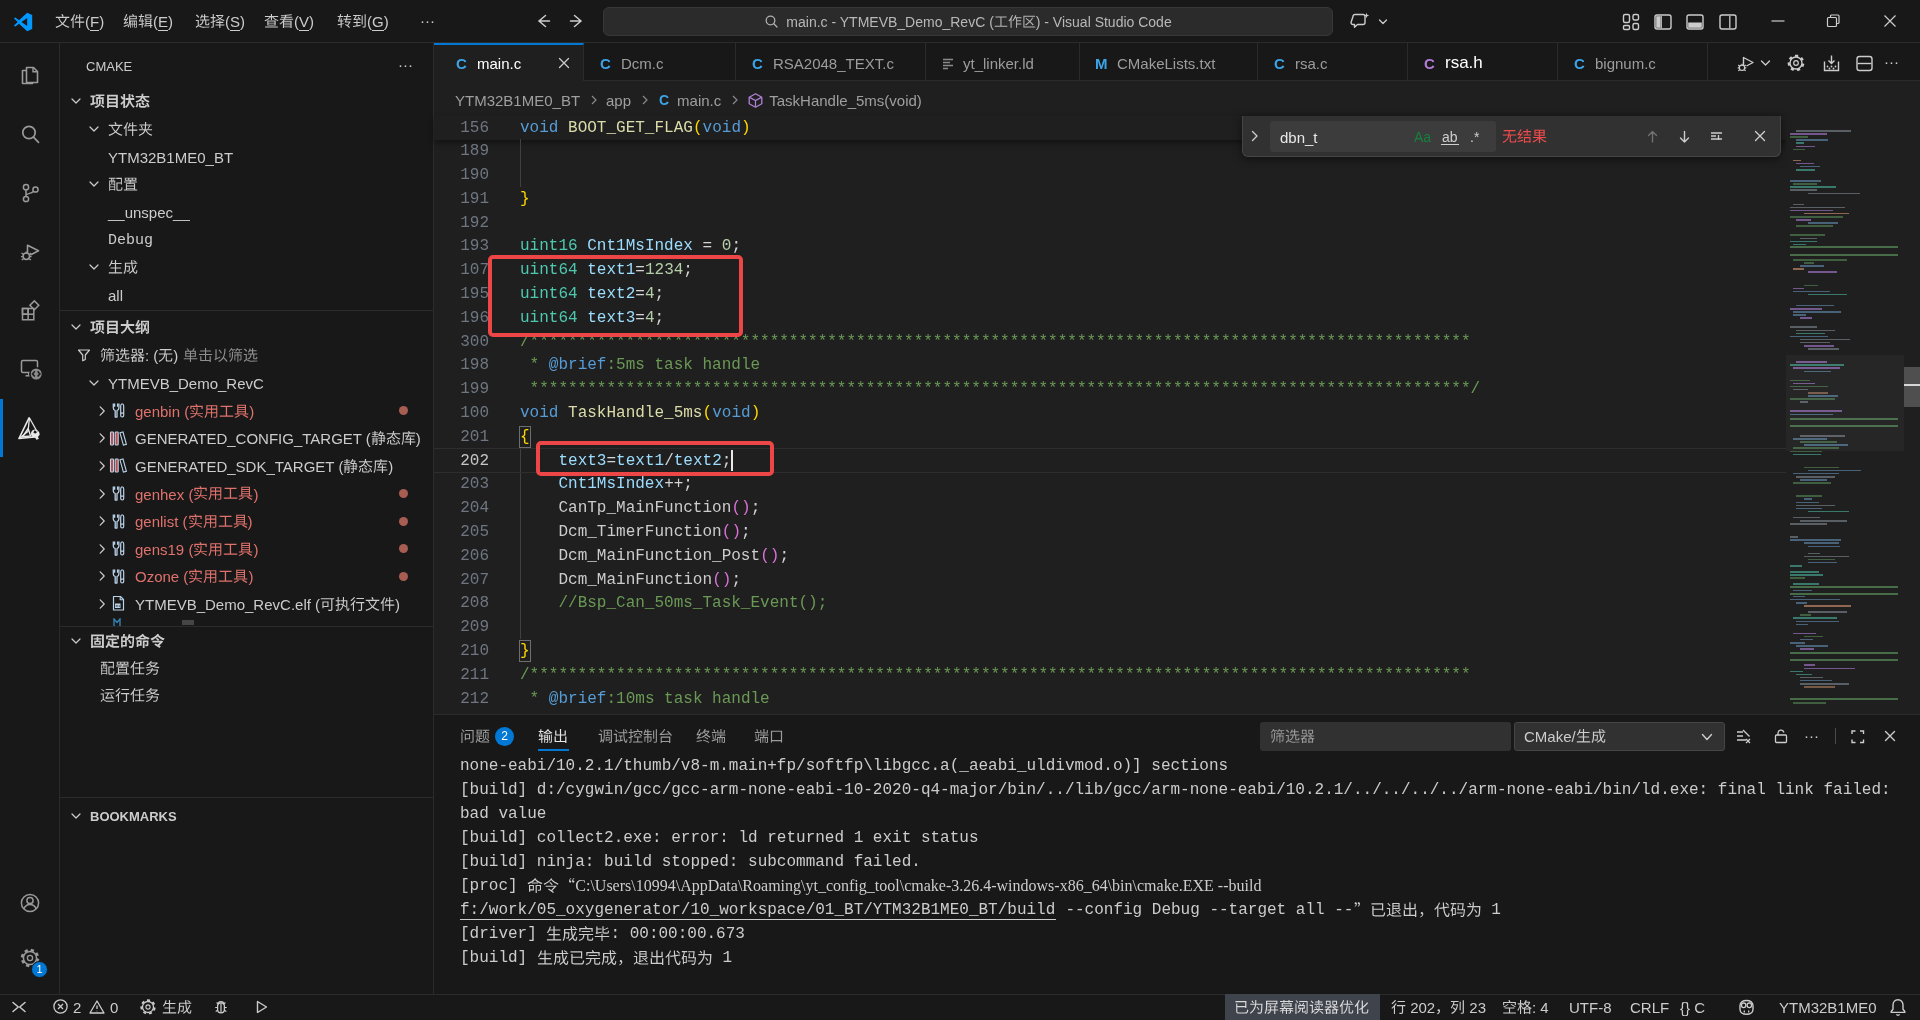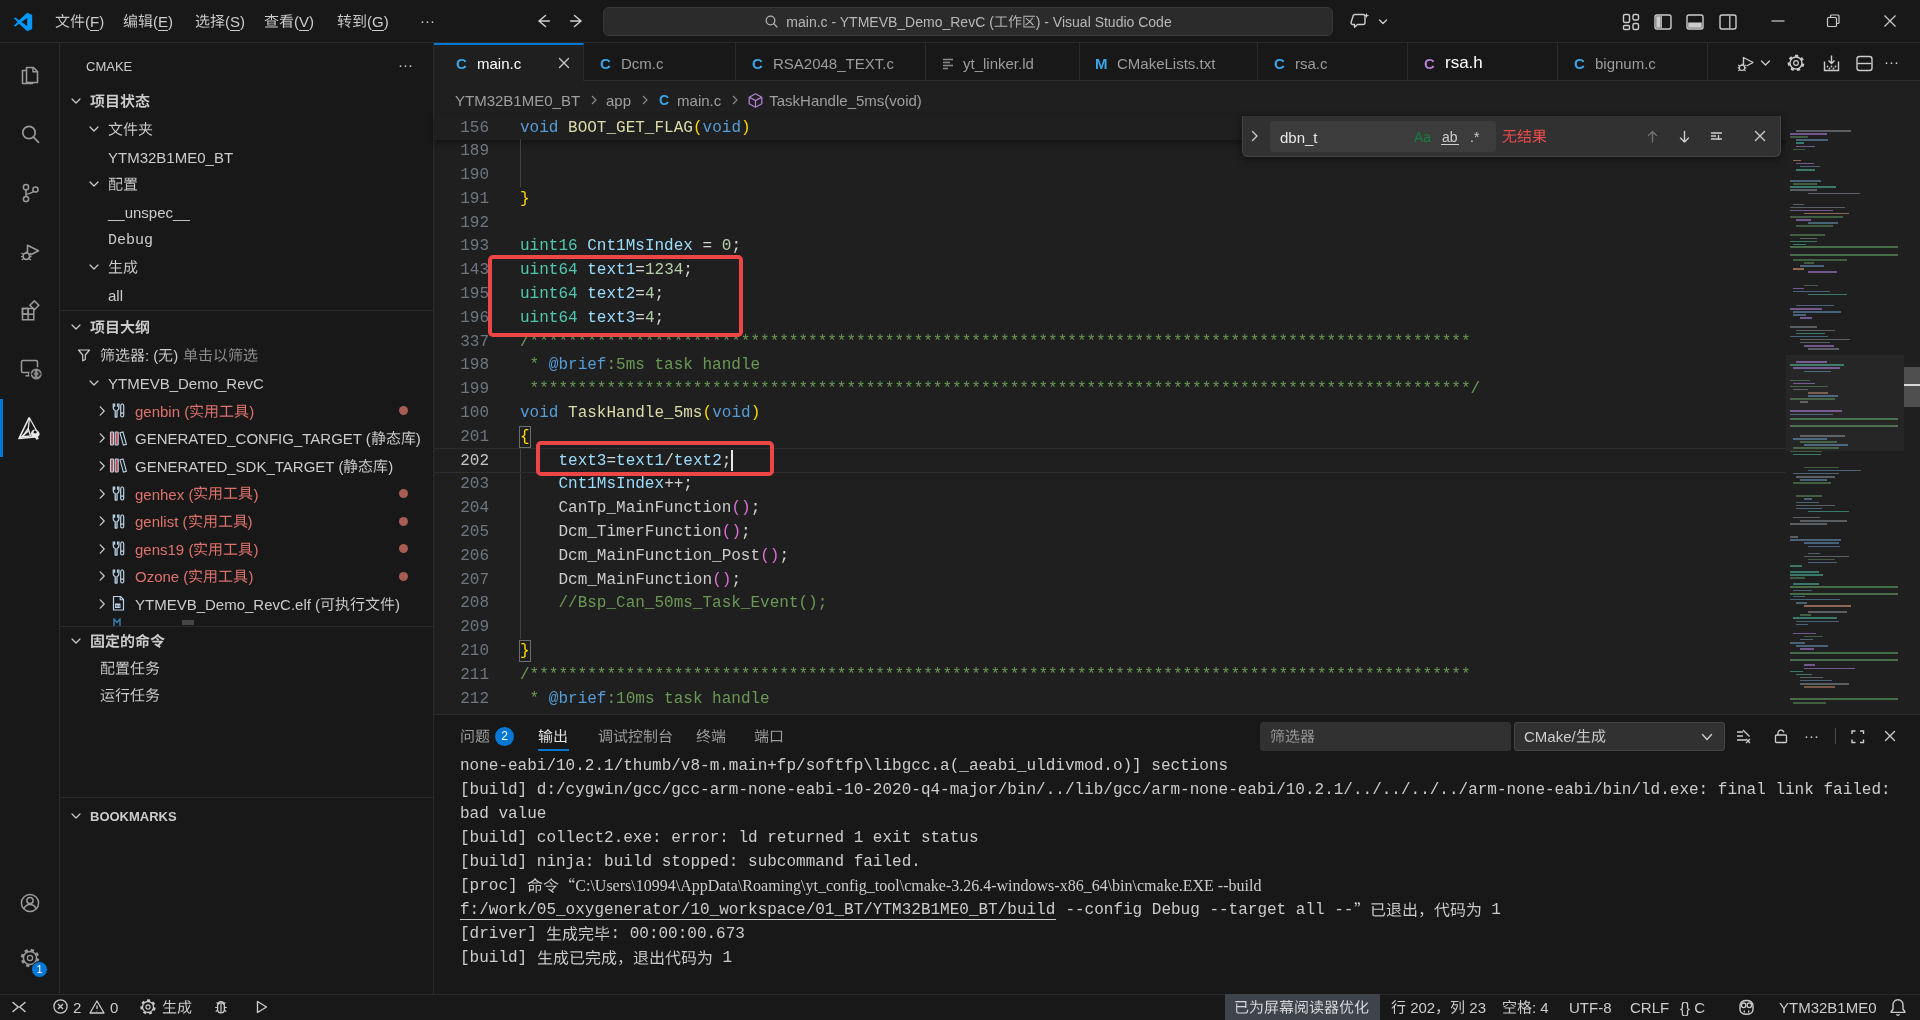--- a/index.html
+++ b/index.html
@@ -426,42 +426,42 @@
 <div style="position:absolute;left:460.171875px;top:222.5px;transform:translateY(-50%);font-family:'Liberation Mono';font-size:16px;color:#6e7681;white-space:pre;line-height:normal">192</div>
 <div style="position:absolute;left:460.171875px;top:246.29999999999998px;transform:translateY(-50%);font-family:'Liberation Mono';font-size:16px;color:#6e7681;white-space:pre;line-height:normal">193</div>
 <div style="position:absolute;left:520.0px;top:246.29999999999998px;transform:translateY(-50%);font-family:'Liberation Mono';font-size:16px;color:#4EC9B0;white-space:pre;line-height:normal">uint16</div>
 <div style="position:absolute;left:577.65625px;top:246.29999999999998px;transform:translateY(-50%);font-family:'Liberation Mono';font-size:16px;color:#d4d4d4;white-space:pre;line-height:normal"> </div>
 <div style="position:absolute;left:587.265625px;top:246.29999999999998px;transform:translateY(-50%);font-family:'Liberation Mono';font-size:16px;color:#9cdcfe;white-space:pre;line-height:normal">Cnt1MsIndex</div>
 <div style="position:absolute;left:692.96875px;top:246.29999999999998px;transform:translateY(-50%);font-family:'Liberation Mono';font-size:16px;color:#d4d4d4;white-space:pre;line-height:normal"> </div>
 <div style="position:absolute;left:702.578125px;top:246.29999999999998px;transform:translateY(-50%);font-family:'Liberation Mono';font-size:16px;color:#d4d4d4;white-space:pre;line-height:normal">=</div>
 <div style="position:absolute;left:712.1875px;top:246.29999999999998px;transform:translateY(-50%);font-family:'Liberation Mono';font-size:16px;color:#d4d4d4;white-space:pre;line-height:normal"> </div>
 <div style="position:absolute;left:721.796875px;top:246.29999999999998px;transform:translateY(-50%);font-family:'Liberation Mono';font-size:16px;color:#b5cea8;white-space:pre;line-height:normal">0</div>
 <div style="position:absolute;left:731.40625px;top:246.29999999999998px;transform:translateY(-50%);font-family:'Liberation Mono';font-size:16px;color:#d4d4d4;white-space:pre;line-height:normal">;</div>
-<div style="position:absolute;left:460.171875px;top:270.09999999999997px;transform:translateY(-50%);font-family:'Liberation Mono';font-size:16px;color:#6e7681;white-space:pre;line-height:normal">143</div>
+<div style="position:absolute;left:460.171875px;top:270.09999999999997px;transform:translateY(-50%);font-family:'Liberation Mono';font-size:16px;color:#6e7681;white-space:pre;line-height:normal">107</div>
 <div style="position:absolute;left:520.0px;top:270.09999999999997px;transform:translateY(-50%);font-family:'Liberation Mono';font-size:16px;color:#4EC9B0;white-space:pre;line-height:normal">uint64</div>
 <div style="position:absolute;left:577.65625px;top:270.09999999999997px;transform:translateY(-50%);font-family:'Liberation Mono';font-size:16px;color:#d4d4d4;white-space:pre;line-height:normal"> </div>
 <div style="position:absolute;left:587.265625px;top:270.09999999999997px;transform:translateY(-50%);font-family:'Liberation Mono';font-size:16px;color:#9cdcfe;white-space:pre;line-height:normal">text1</div>
 <div style="position:absolute;left:635.3125px;top:270.09999999999997px;transform:translateY(-50%);font-family:'Liberation Mono';font-size:16px;color:#d4d4d4;white-space:pre;line-height:normal">=</div>
 <div style="position:absolute;left:644.921875px;top:270.09999999999997px;transform:translateY(-50%);font-family:'Liberation Mono';font-size:16px;color:#b5cea8;white-space:pre;line-height:normal">1234</div>
 <div style="position:absolute;left:683.359375px;top:270.09999999999997px;transform:translateY(-50%);font-family:'Liberation Mono';font-size:16px;color:#d4d4d4;white-space:pre;line-height:normal">;</div>
 <div style="position:absolute;left:460.171875px;top:293.9px;transform:translateY(-50%);font-family:'Liberation Mono';font-size:16px;color:#6e7681;white-space:pre;line-height:normal">195</div>
 <div style="position:absolute;left:520.0px;top:293.9px;transform:translateY(-50%);font-family:'Liberation Mono';font-size:16px;color:#4EC9B0;white-space:pre;line-height:normal">uint64</div>
 <div style="position:absolute;left:577.65625px;top:293.9px;transform:translateY(-50%);font-family:'Liberation Mono';font-size:16px;color:#d4d4d4;white-space:pre;line-height:normal"> </div>
 <div style="position:absolute;left:587.265625px;top:293.9px;transform:translateY(-50%);font-family:'Liberation Mono';font-size:16px;color:#9cdcfe;white-space:pre;line-height:normal">text2</div>
 <div style="position:absolute;left:635.3125px;top:293.9px;transform:translateY(-50%);font-family:'Liberation Mono';font-size:16px;color:#d4d4d4;white-space:pre;line-height:normal">=</div>
 <div style="position:absolute;left:644.921875px;top:293.9px;transform:translateY(-50%);font-family:'Liberation Mono';font-size:16px;color:#b5cea8;white-space:pre;line-height:normal">4</div>
 <div style="position:absolute;left:654.53125px;top:293.9px;transform:translateY(-50%);font-family:'Liberation Mono';font-size:16px;color:#d4d4d4;white-space:pre;line-height:normal">;</div>
 <div style="position:absolute;left:460.171875px;top:317.69999999999993px;transform:translateY(-50%);font-family:'Liberation Mono';font-size:16px;color:#6e7681;white-space:pre;line-height:normal">196</div>
 <div style="position:absolute;left:520.0px;top:317.69999999999993px;transform:translateY(-50%);font-family:'Liberation Mono';font-size:16px;color:#4EC9B0;white-space:pre;line-height:normal">uint64</div>
 <div style="position:absolute;left:577.65625px;top:317.69999999999993px;transform:translateY(-50%);font-family:'Liberation Mono';font-size:16px;color:#d4d4d4;white-space:pre;line-height:normal"> </div>
 <div style="position:absolute;left:587.265625px;top:317.69999999999993px;transform:translateY(-50%);font-family:'Liberation Mono';font-size:16px;color:#9cdcfe;white-space:pre;line-height:normal">text3</div>
 <div style="position:absolute;left:635.3125px;top:317.69999999999993px;transform:translateY(-50%);font-family:'Liberation Mono';font-size:16px;color:#d4d4d4;white-space:pre;line-height:normal">=</div>
 <div style="position:absolute;left:644.921875px;top:317.69999999999993px;transform:translateY(-50%);font-family:'Liberation Mono';font-size:16px;color:#b5cea8;white-space:pre;line-height:normal">4</div>
 <div style="position:absolute;left:654.53125px;top:317.69999999999993px;transform:translateY(-50%);font-family:'Liberation Mono';font-size:16px;color:#d4d4d4;white-space:pre;line-height:normal">;</div>
-<div style="position:absolute;left:460.171875px;top:341.5px;transform:translateY(-50%);font-family:'Liberation Mono';font-size:16px;color:#6e7681;white-space:pre;line-height:normal">337</div>
+<div style="position:absolute;left:460.171875px;top:341.5px;transform:translateY(-50%);font-family:'Liberation Mono';font-size:16px;color:#6e7681;white-space:pre;line-height:normal">300</div>
 <div style="position:absolute;left:520.0px;top:341.5px;transform:translateY(-50%);font-family:'Liberation Mono';font-size:16px;color:#6a9955;white-space:pre;line-height:normal">/**************************************************************************************************</div>
 <div style="position:absolute;left:460.171875px;top:365.29999999999995px;transform:translateY(-50%);font-family:'Liberation Mono';font-size:16px;color:#6e7681;white-space:pre;line-height:normal">198</div>
 <div style="position:absolute;left:520.0px;top:365.29999999999995px;transform:translateY(-50%);font-family:'Liberation Mono';font-size:16px;color:#6a9955;white-space:pre;line-height:normal"> * </div>
 <div style="position:absolute;left:548.828125px;top:365.29999999999995px;transform:translateY(-50%);font-family:'Liberation Mono';font-size:16px;color:#569cd6;white-space:pre;line-height:normal">@brief</div>
 <div style="position:absolute;left:606.484375px;top:365.29999999999995px;transform:translateY(-50%);font-family:'Liberation Mono';font-size:16px;color:#6a9955;white-space:pre;line-height:normal">:5ms task handle</div>
 <div style="position:absolute;left:460.171875px;top:389.09999999999997px;transform:translateY(-50%);font-family:'Liberation Mono';font-size:16px;color:#6e7681;white-space:pre;line-height:normal">199</div>
 <div style="position:absolute;left:520.0px;top:389.09999999999997px;transform:translateY(-50%);font-family:'Liberation Mono';font-size:16px;color:#6a9955;white-space:pre;line-height:normal"> **************************************************************************************************/</div>
 <div style="position:absolute;left:460.171875px;top:412.9px;transform:translateY(-50%);font-family:'Liberation Mono';font-size:16px;color:#6e7681;white-space:pre;line-height:normal">100</div>
 <div style="position:absolute;left:520.0px;top:412.9px;transform:translateY(-50%);font-family:'Liberation Mono';font-size:16px;color:#569cd6;white-space:pre;line-height:normal">void </div>
 <div style="position:absolute;left:568.046875px;top:412.9px;transform:translateY(-50%);font-family:'Liberation Mono';font-size:16px;color:#dcdcaa;white-space:pre;line-height:normal">TaskHandle_5ms</div>

